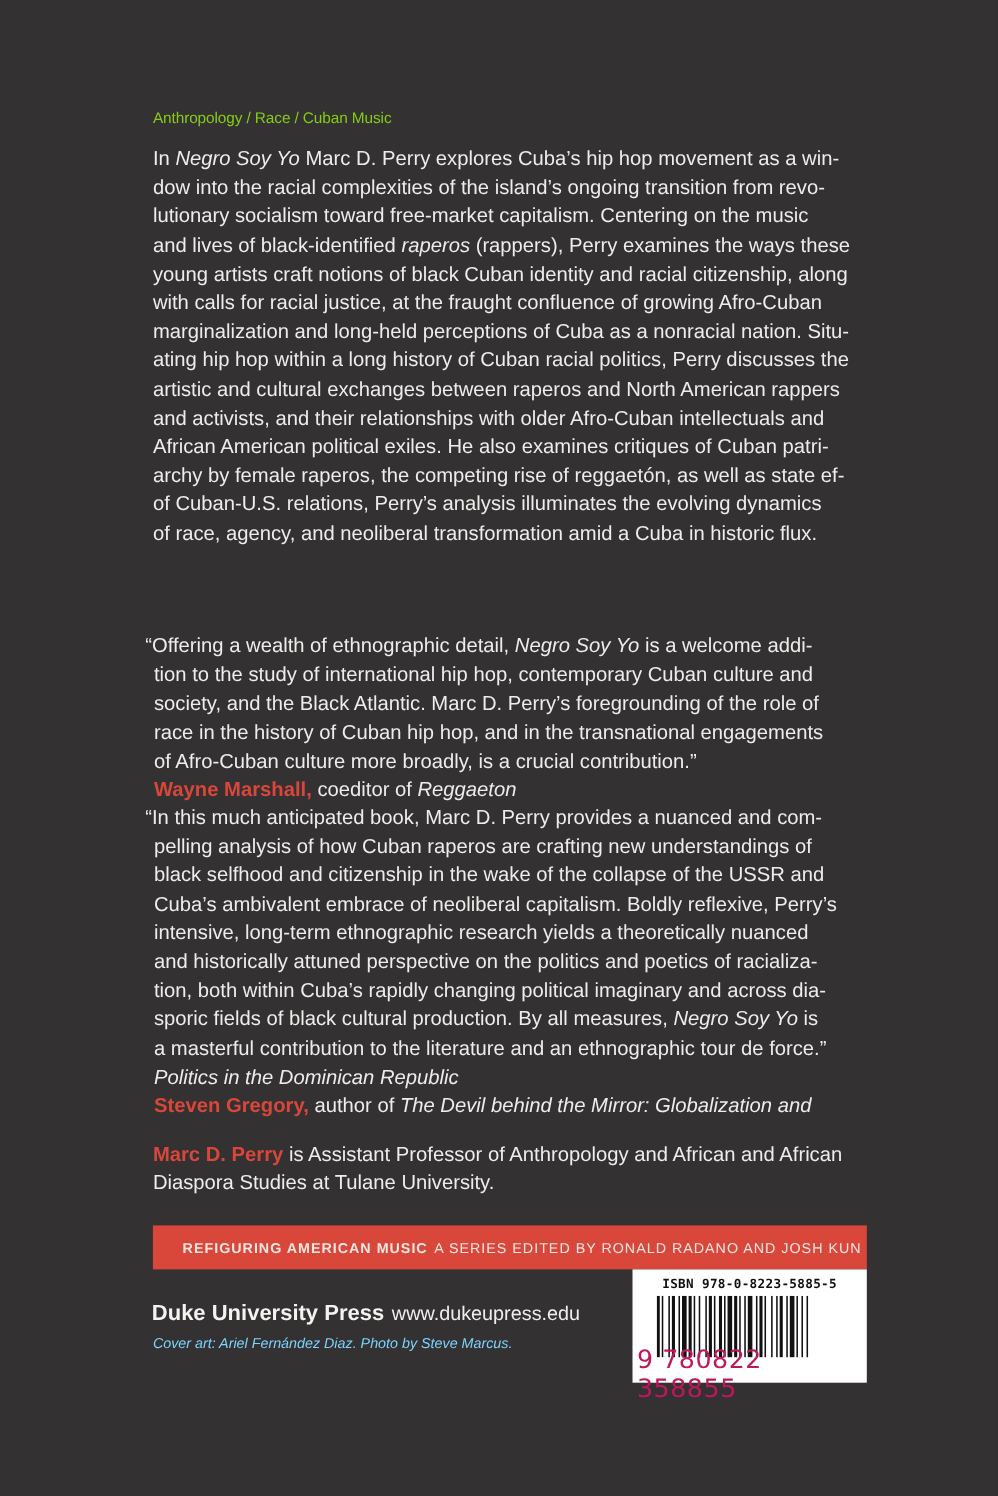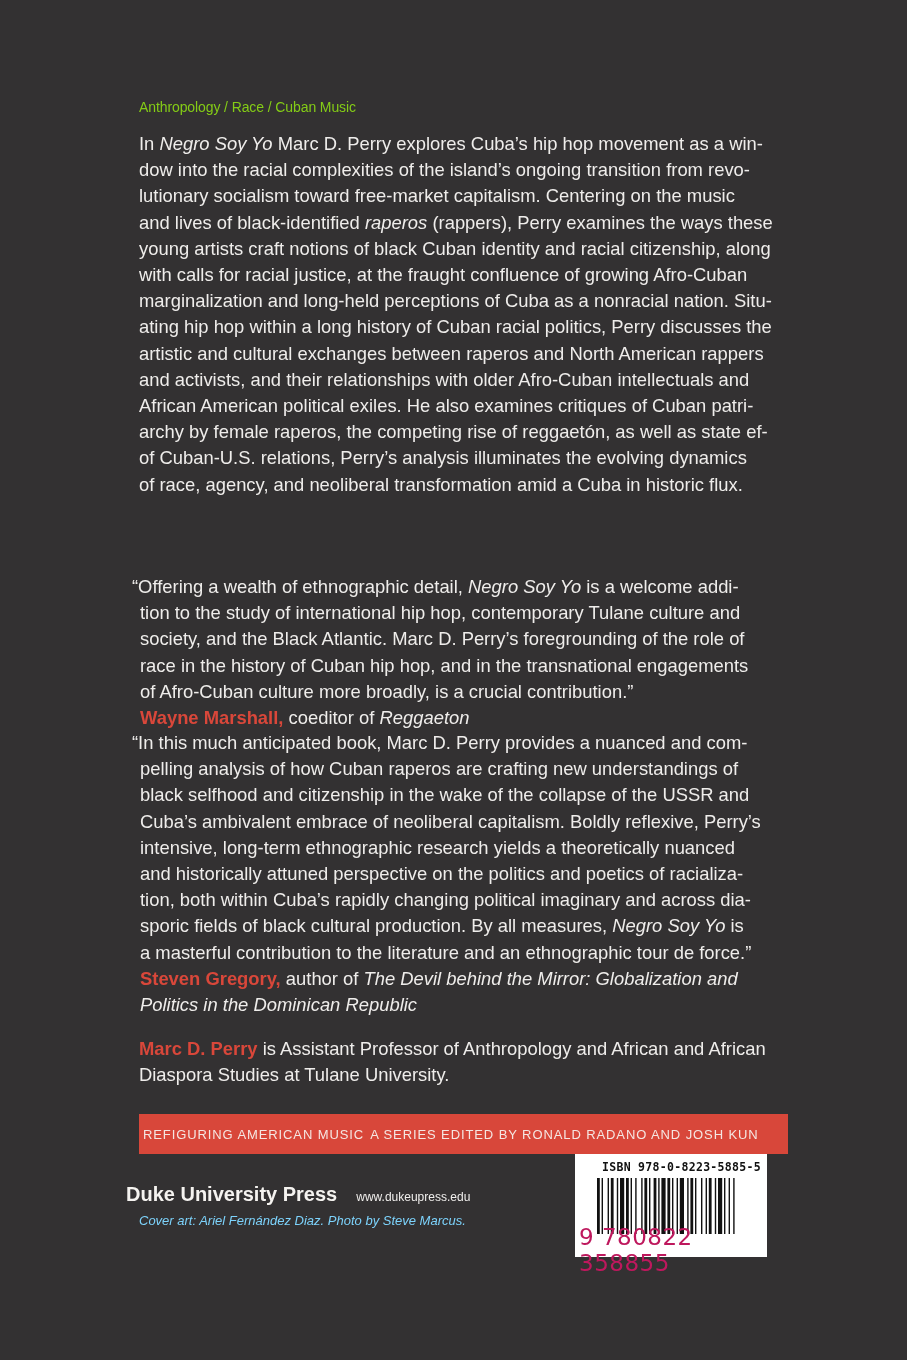--- a/index.html
+++ b/index.html
@@ -28,34 +28,34 @@
   .bio { top: 1036px; }
   .ind { padding-left: 8px; }
   i { font-style: italic; }
   .red { color: #d9473a; font-weight: bold; }
   .redbar {
     position: absolute; left: 139px; top: 1114px;
     width: 649px; height: 40px; background: #d8473a;
     display: flex; align-items: center;
     font-size: 13px; letter-spacing: 0.9px; color: #f5e6e2;
   }
-  .redbar .series { font-weight: normal; margin-left: 4px; margin-right: 6px; }
+  .redbar .series { font-weight: bold; margin-left: 27px; margin-right: 6px; }
   .publisher {
-    position: absolute; left: 126px; top: 1183px;
+    position: absolute; left: 138px; top: 1183px;
     display: flex; align-items: baseline;
   }
   .publisher .name { font-size: 20px; font-weight: bold; color: #f5f3f0; }
-  .publisher .url { font-size: 12px; color: #f0eeec; margin-left: 19px; }
+  .publisher .url { font-size: 18px; color: #f0eeec; margin-left: 7px; }
   .credit {
     position: absolute; left: 139px; top: 1213px;
     font-size: 13px; font-style: italic; color: #7dd3fc;
   }
   .barcode-box {
     position: absolute; left: 575px; top: 1154px;
-    width: 192px; height: 103px; background: #ffffff;
+    width: 213px; height: 103px; background: #ffffff;
   }
   .isbn {
     position: absolute; left: 27px; top: 6px;
     font-family: "DejaVu Sans Mono", monospace;
     font-size: 11.5px; font-weight: bold; color: #111;
     letter-spacing: 0.3px;
   }
   .bars {
     position: absolute; left: 22px; top: 24px; width: 172px; height: 56px;
   }
@@ -81,38 +81,38 @@
     <span class="line">ating hip hop within a long history of Cuban racial politics, Perry discusses the</span>
     <span class="line">artistic and cultural exchanges between raperos and North American rappers</span>
     <span class="line">and activists, and their relationships with older Afro-Cuban intellectuals and</span>
     <span class="line">African American political exiles. He also examines critiques of Cuban patri-</span>
     <span class="line">archy by female raperos, the competing rise of reggaetón, as well as state ef-</span>
     <span class="line">of Cuban-U.S. relations, Perry’s analysis illuminates the evolving dynamics</span>
     <span class="line">of race, agency, and neoliberal transformation amid a Cuba in historic flux.</span>
   </div>
 <div class="block q1">
     <span class="line">“Offering a wealth of ethnographic detail, <i>Negro Soy Yo</i> is a welcome addi-</span>
-    <span class="line ind">tion to the study of international hip hop, contemporary Tulane culture and</span>
+    <span class="line ind">tion to the study of international hip hop, contemporary Cuban culture and</span>
     <span class="line ind">society, and the Black Atlantic. Marc D. Perry’s foregrounding of the role of</span>
     <span class="line ind">race in the history of Cuban hip hop, and in the transnational engagements</span>
     <span class="line ind">of Afro-Cuban culture more broadly, is a crucial contribution.”</span>
     <span class="line ind"><span class="red">Wayne Marshall,</span> coeditor of <i>Reggaeton</i></span>
   </div>
 <div class="block q2">
     <span class="line">“In this much anticipated book, Marc D. Perry provides a nuanced and com-</span>
     <span class="line ind">pelling analysis of how Cuban raperos are crafting new understandings of</span>
     <span class="line ind">black selfhood and citizenship in the wake of the collapse of the USSR and</span>
     <span class="line ind">Cuba’s ambivalent embrace of neoliberal capitalism. Boldly reflexive, Perry’s</span>
     <span class="line ind">intensive, long-term ethnographic research yields a theoretically nuanced</span>
     <span class="line ind">and historically attuned perspective on the politics and poetics of racializa-</span>
     <span class="line ind">tion, both within Cuba’s rapidly changing political imaginary and across dia-</span>
     <span class="line ind">sporic fields of black cultural production.  By all measures, <i>Negro Soy Yo</i> is</span>
     <span class="line ind">a masterful contribution to the literature and an ethnographic tour de force.”</span>
+    <span class="line ind"><i>Politics in the Dominican Republic</i></span>
     <span class="line ind"><span class="red">Steven Gregory,</span> author of <i>The Devil behind the Mirror: Globalization and</i></span>
-    <span class="line ind"><i>Politics in the Dominican Republic</i></span>
   </div>
 <div class="block bio">
     <span class="line"><span class="red">Marc D. Perry</span> is Assistant Professor of Anthropology and African and African</span>
     <span class="line">Diaspora Studies at Tulane University.</span>
   </div>
 
 <div class="redbar">
   <span class="series">REFIGURING AMERICAN MUSIC</span>
   <span>A SERIES EDITED BY RONALD RADANO AND JOSH KUN</span>
 </div>

